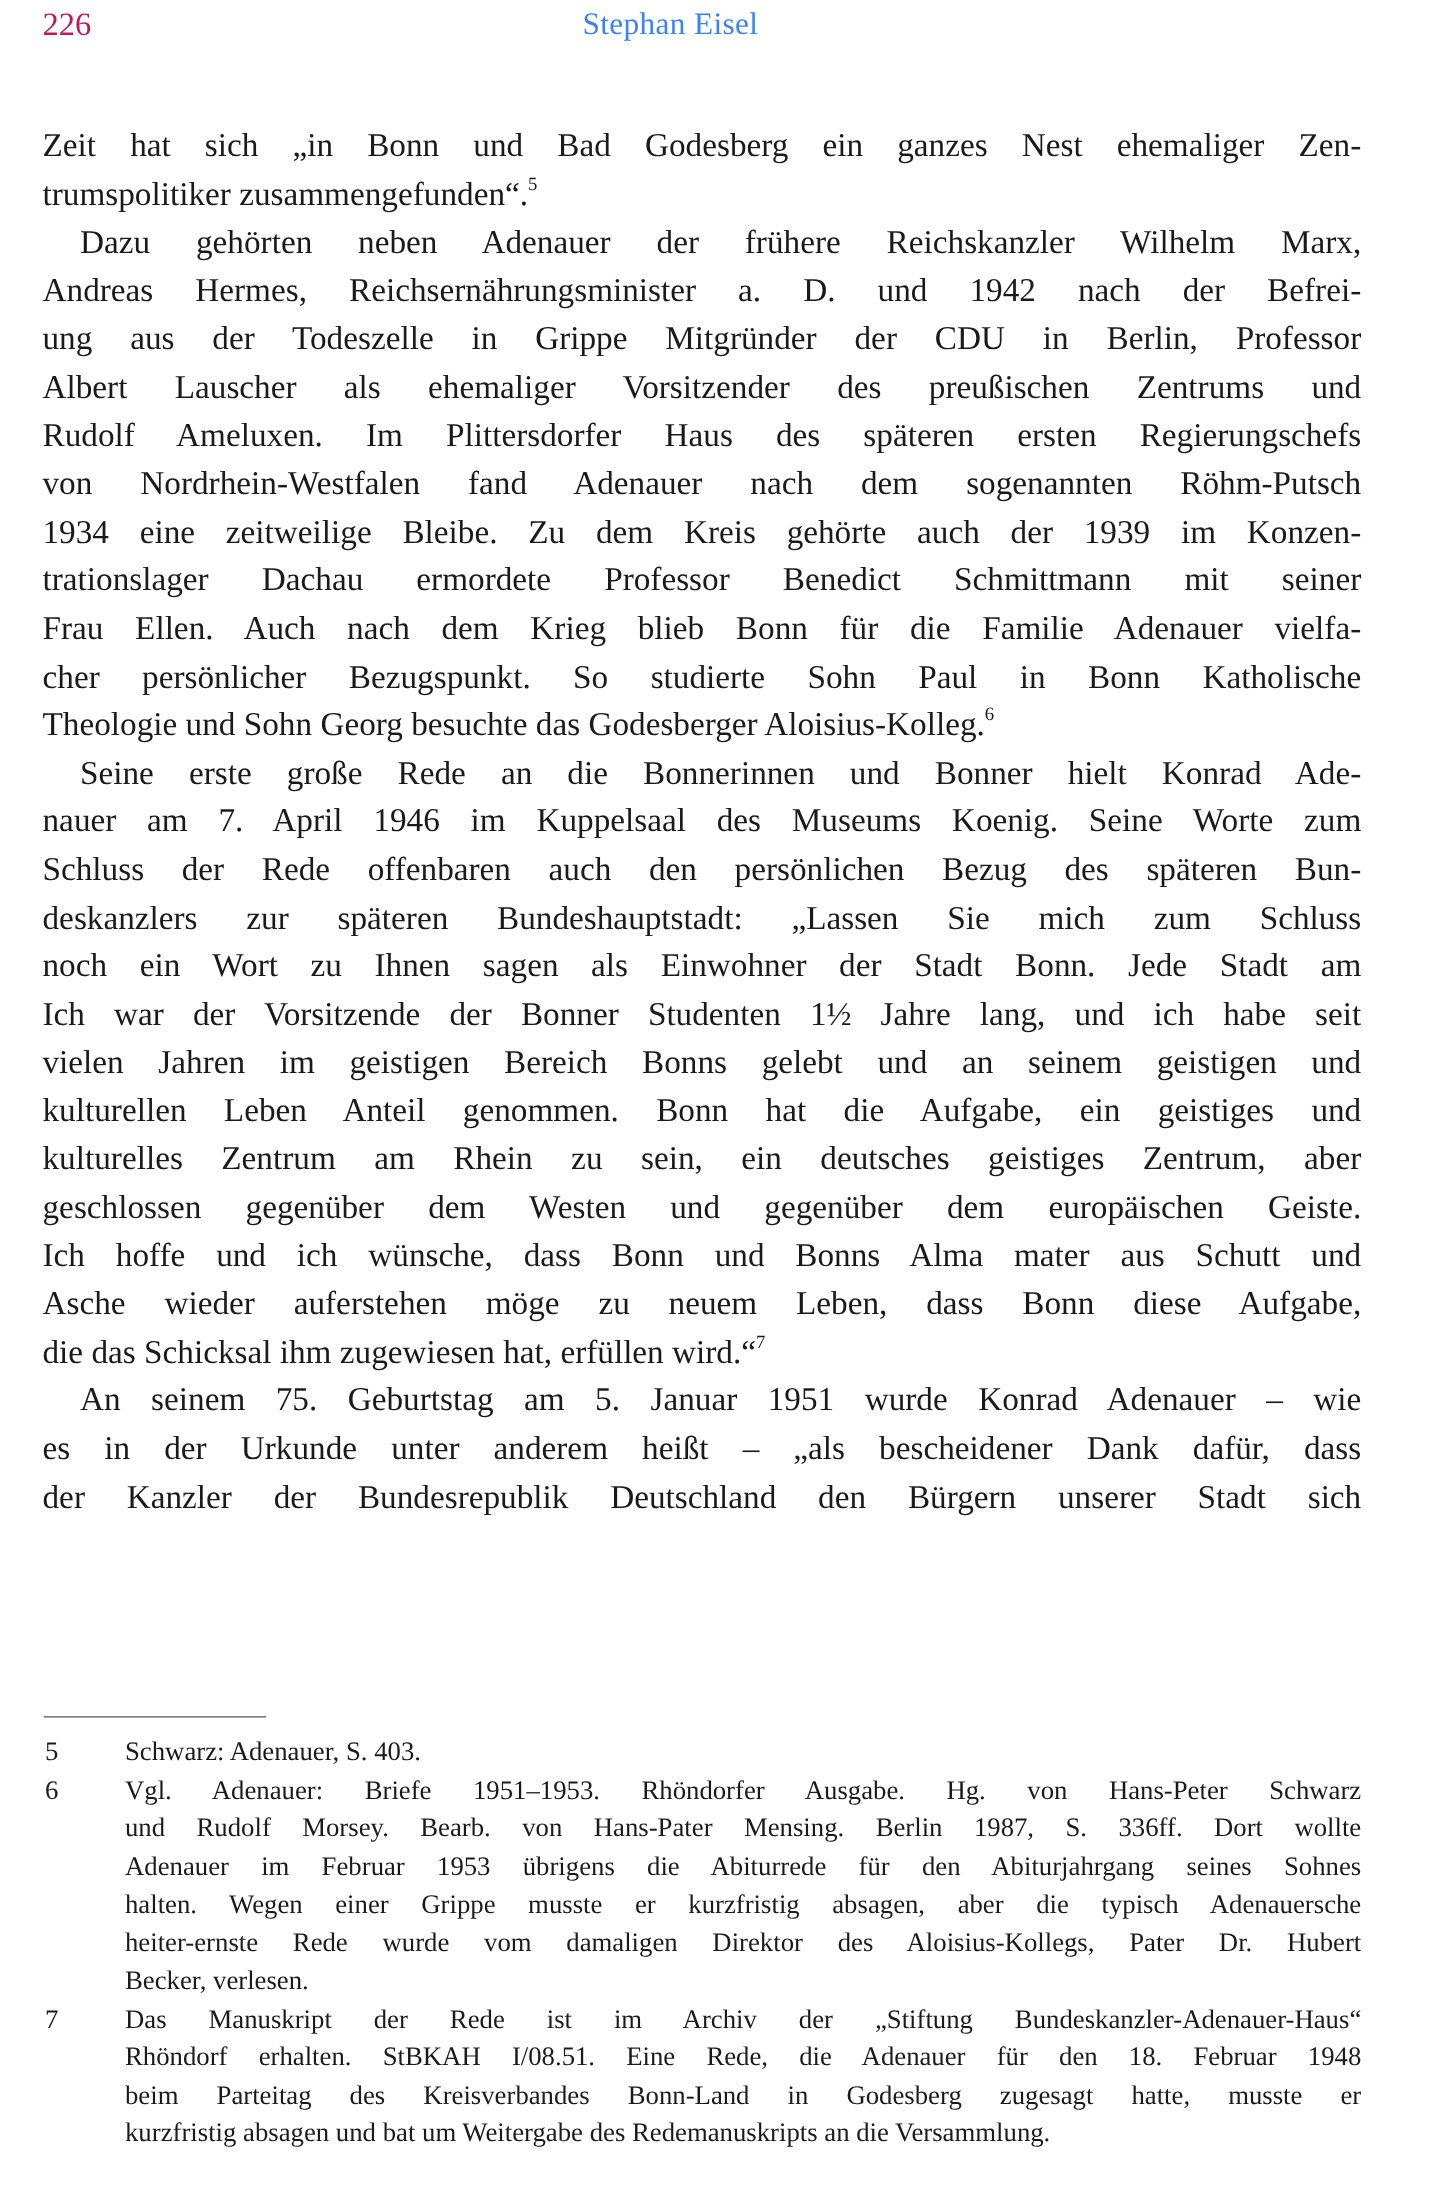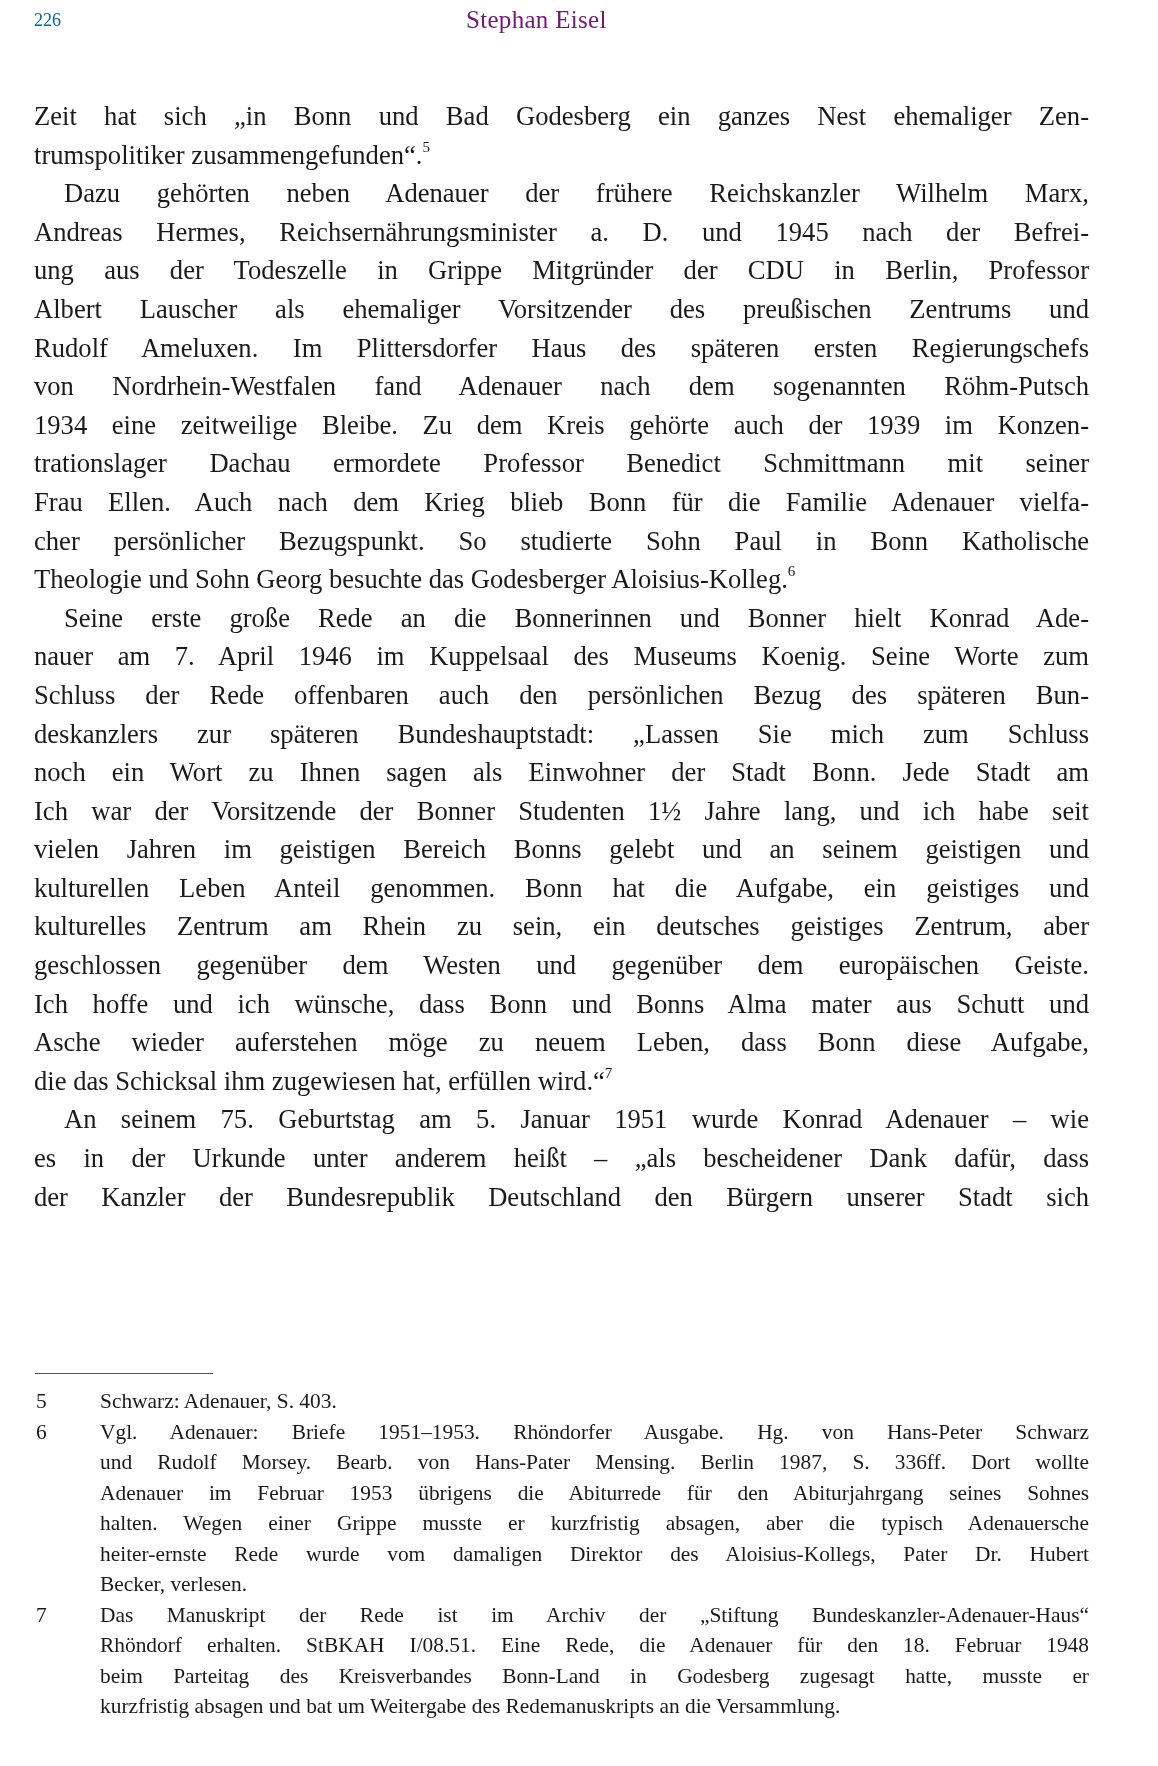--- a/index.html
+++ b/index.html
@@ -6,25 +6,25 @@
     body {
       width: 1158px; height: 1766px; position: relative; overflow: hidden;
       font-family: "Liberation Serif", "DejaVu Serif", serif;
       color: #1a1a1a;
     }
     .page-header {
       position: absolute; top: 2px; left: 34px; width: 1055px; height: 40px;
     }
     .page-number {
       position: absolute; left: 0; top: 0;
-      font-size: 18px; line-height: 36px; color: #0369a1;
+      font-size: 26px; line-height: 36px; color: #be185d;
     }
     .running-head {
       position: absolute; left: 432px; top: 0;
-      font-size: 25px; line-height: 36px; color: #701a75; letter-spacing: 0.3px;
+      font-size: 25px; line-height: 36px; color: #3b82f6; letter-spacing: 0.3px;
     }
     .body-text {
       position: absolute; top: 97px; left: 34px; width: 1055px;
       font-size: 26.6px; line-height: 38.6px;
     }
     .line {
       display: block; white-space: nowrap;
       text-align: justify; text-align-last: justify;
       height: 38.6px; overflow: visible;
     }
@@ -52,21 +52,21 @@
 
 <div class="page-header">
   <span class="page-number">226</span>
   <span class="running-head">Stephan Eisel</span>
 </div>
 
 <div class="body-text">
   <span class="line">Zeit hat sich „in Bonn und Bad Godesberg ein ganzes Nest ehemaliger Zen-</span>
   <span class="line last"><span>trumspolitiker zusammengefunden“.</span><sup>5</sup></span>
   <span class="line indent">Dazu gehörten neben Adenauer der frühere Reichskanzler Wilhelm Marx,</span>
-  <span class="line">Andreas Hermes, Reichsernährungsminister a. D. und 1945 nach der Befrei-</span>
+  <span class="line">Andreas Hermes, Reichsernährungsminister a. D. und 1942 nach der Befrei-</span>
   <span class="line">ung aus der Todeszelle in Grippe Mitgründer der CDU in Berlin, Professor</span>
   <span class="line">Albert Lauscher als ehemaliger Vorsitzender des preußischen Zentrums und</span>
   <span class="line">Rudolf Ameluxen. Im Plittersdorfer Haus des späteren ersten Regierungschefs</span>
   <span class="line">von Nordrhein-Westfalen fand Adenauer nach dem sogenannten Röhm-Putsch</span>
   <span class="line">1934 eine zeitweilige Bleibe. Zu dem Kreis gehörte auch der 1939 im Konzen-</span>
   <span class="line">trationslager Dachau ermordete Professor Benedict Schmittmann mit seiner</span>
   <span class="line">Frau Ellen. Auch nach dem Krieg blieb Bonn für die Familie Adenauer vielfa-</span>
   <span class="line">cher persönlicher Bezugspunkt. So studierte Sohn Paul in Bonn Katholische</span>
   <span class="line last"><span>Theologie und Sohn Georg besuchte das Godesberger Aloisius-Kolleg.</span><sup>6</sup></span>
   <span class="line indent">Seine erste große Rede an die Bonnerinnen und Bonner hielt Konrad Ade-</span>

